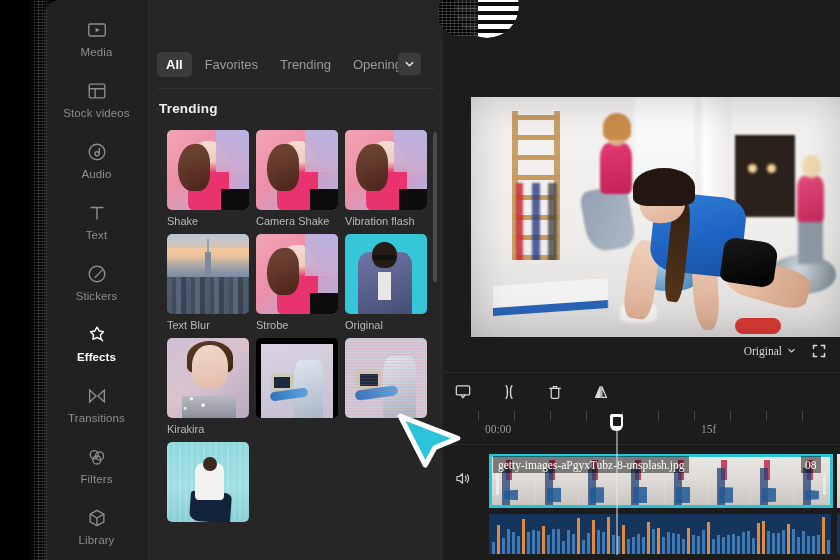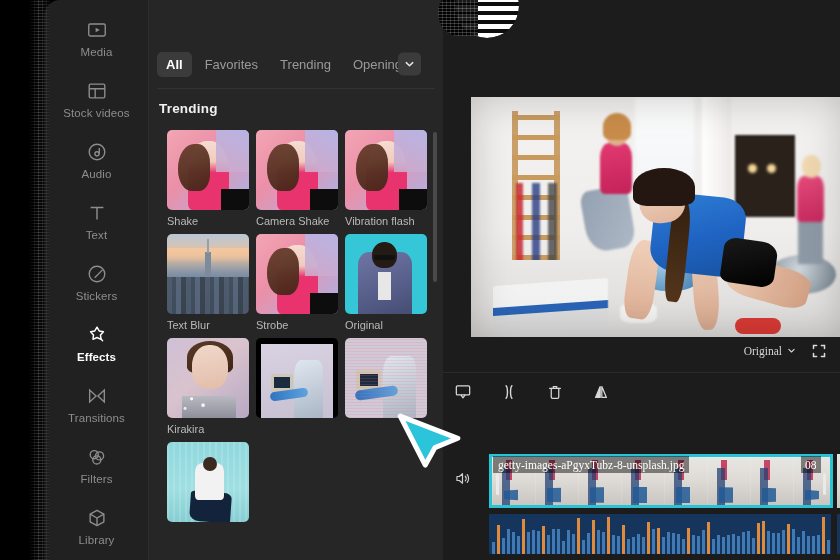--- a/index.html
+++ b/index.html
@@ -860,20 +860,37 @@
         </svg>
       </div>
       <div class="tb">
         <svg viewBox="0 0 24 24" fill="none" stroke="currentColor" stroke-width="1.5" stroke-linejoin="round">
           <path d="M11 5.5L5.5 18.5H11z" fill="currentColor"></path>
           <path d="M13 5.5l5.5 13H13z"></path>
         </svg>
       </div>
     </div>
 
+    <div class="ruler">
+      <div class="tick" style="left:35px"></div>
+      <div class="tick" style="left:71px"></div>
+      <div class="tick" style="left:107px"></div>
+      <div class="tick" style="left:143px"></div>
+      <div class="tick" style="left:179px"></div>
+      <div class="tick" style="left:215px"></div>
+      <div class="tick" style="left:251px"></div>
+      <div class="tick" style="left:287px"></div>
+      <div class="tick" style="left:323px"></div>
+      <div class="tick" style="left:359px"></div>
+      <div class="rlabel" style="left:42px">00:00</div>
+      <div class="rlabel" style="left:258px">15f</div>
+      <div class="playhead">
+          <div class="playhead-in"></div>
+        </div>
+    </div>
 
     <div class="track-area">
       <div class="spk">
         <svg viewBox="0 0 24 24" fill="none" stroke="currentColor" stroke-width="1.5" stroke-linejoin="round">
           <path d="M5 9.5h3l4-3.5v12l-4-3.5H5z"></path>
           <path d="M15.5 9c1.3 1.6 1.3 4.4 0 6" stroke-linecap="round"></path>
           <path d="M18 7c2.2 2.6 2.2 7.4 0 10" stroke-linecap="round"></path>
         </svg>
       </div>
 

